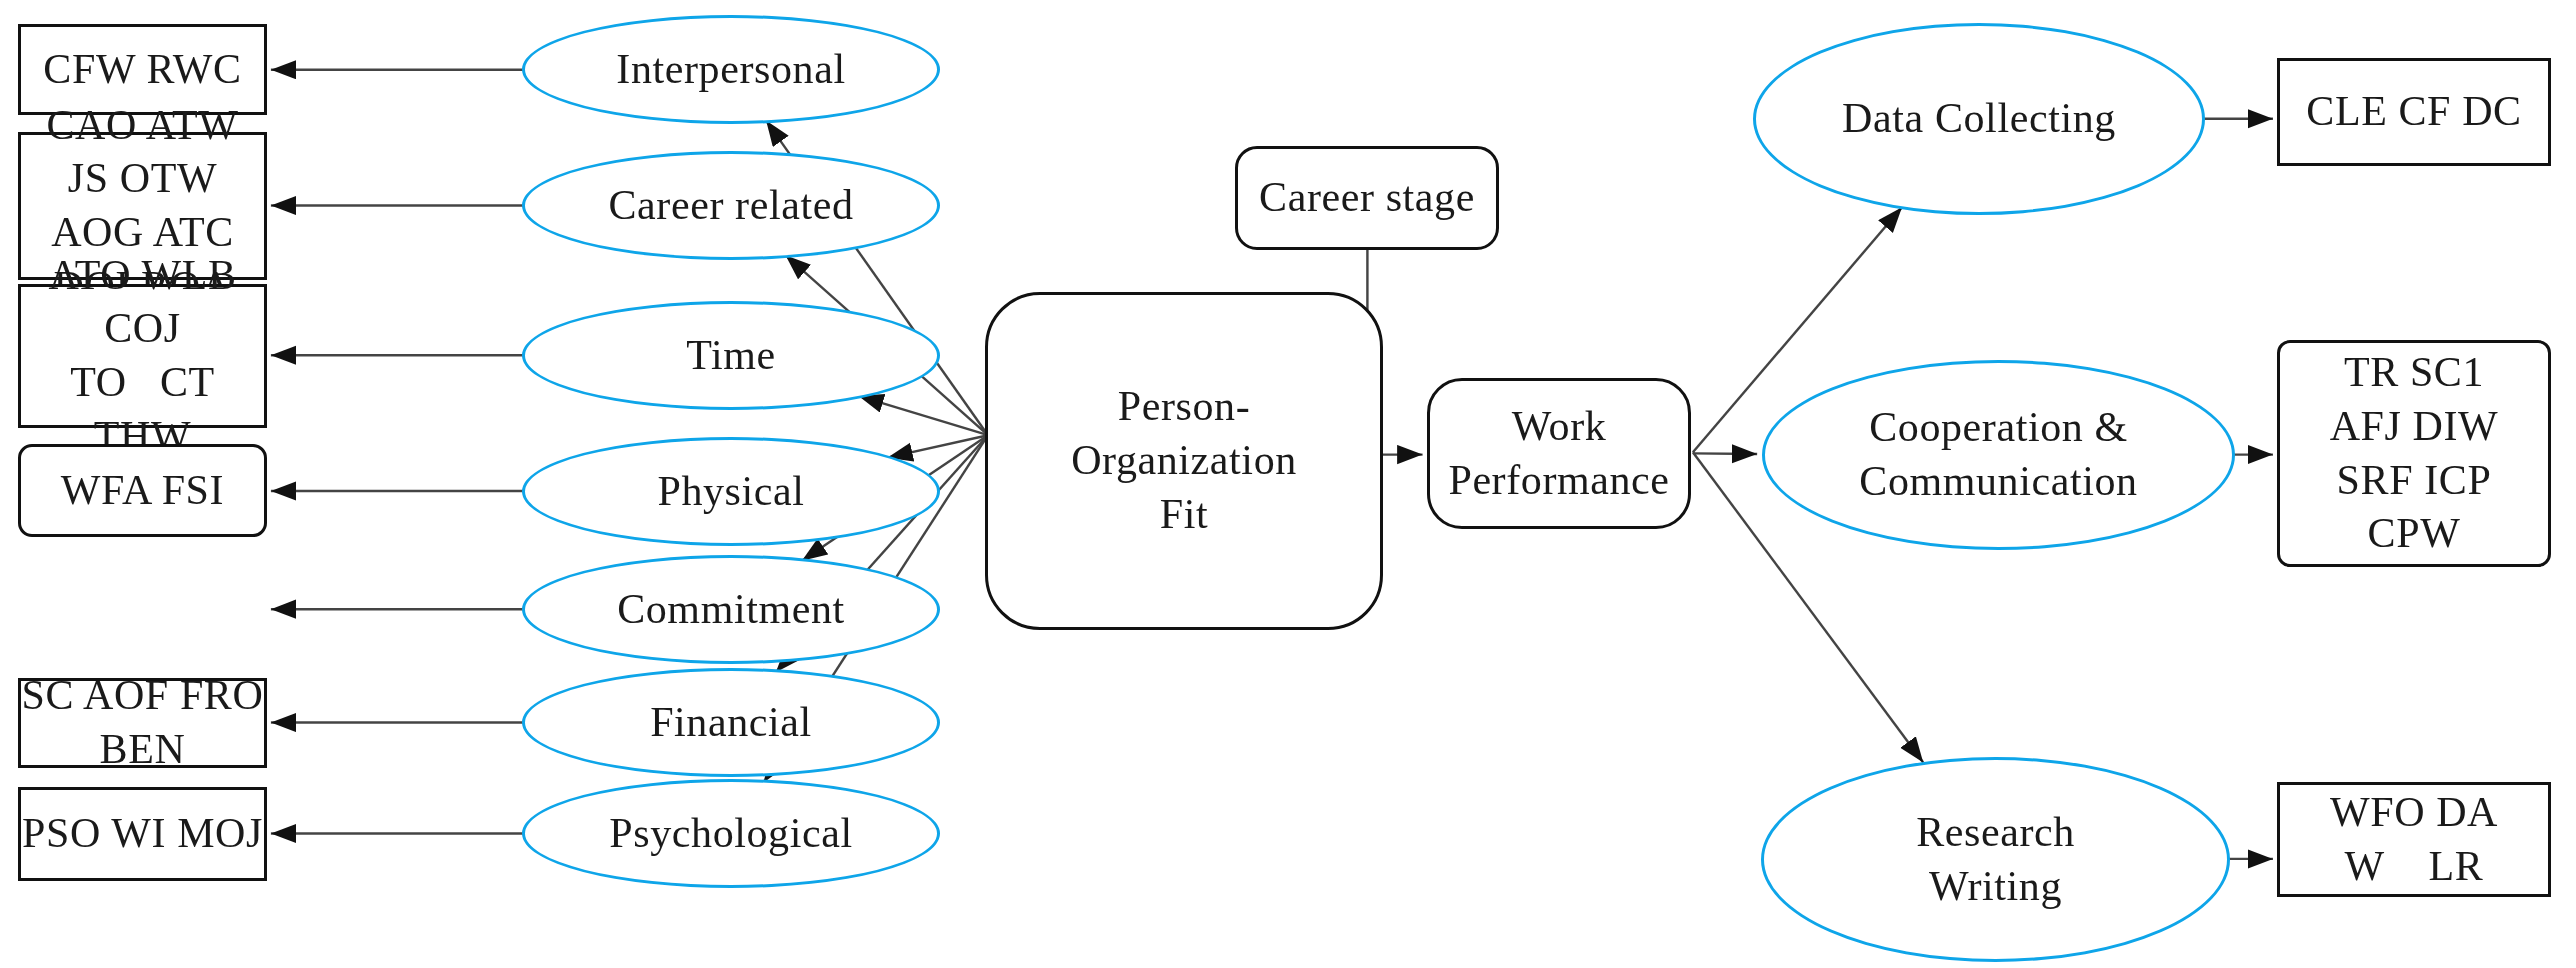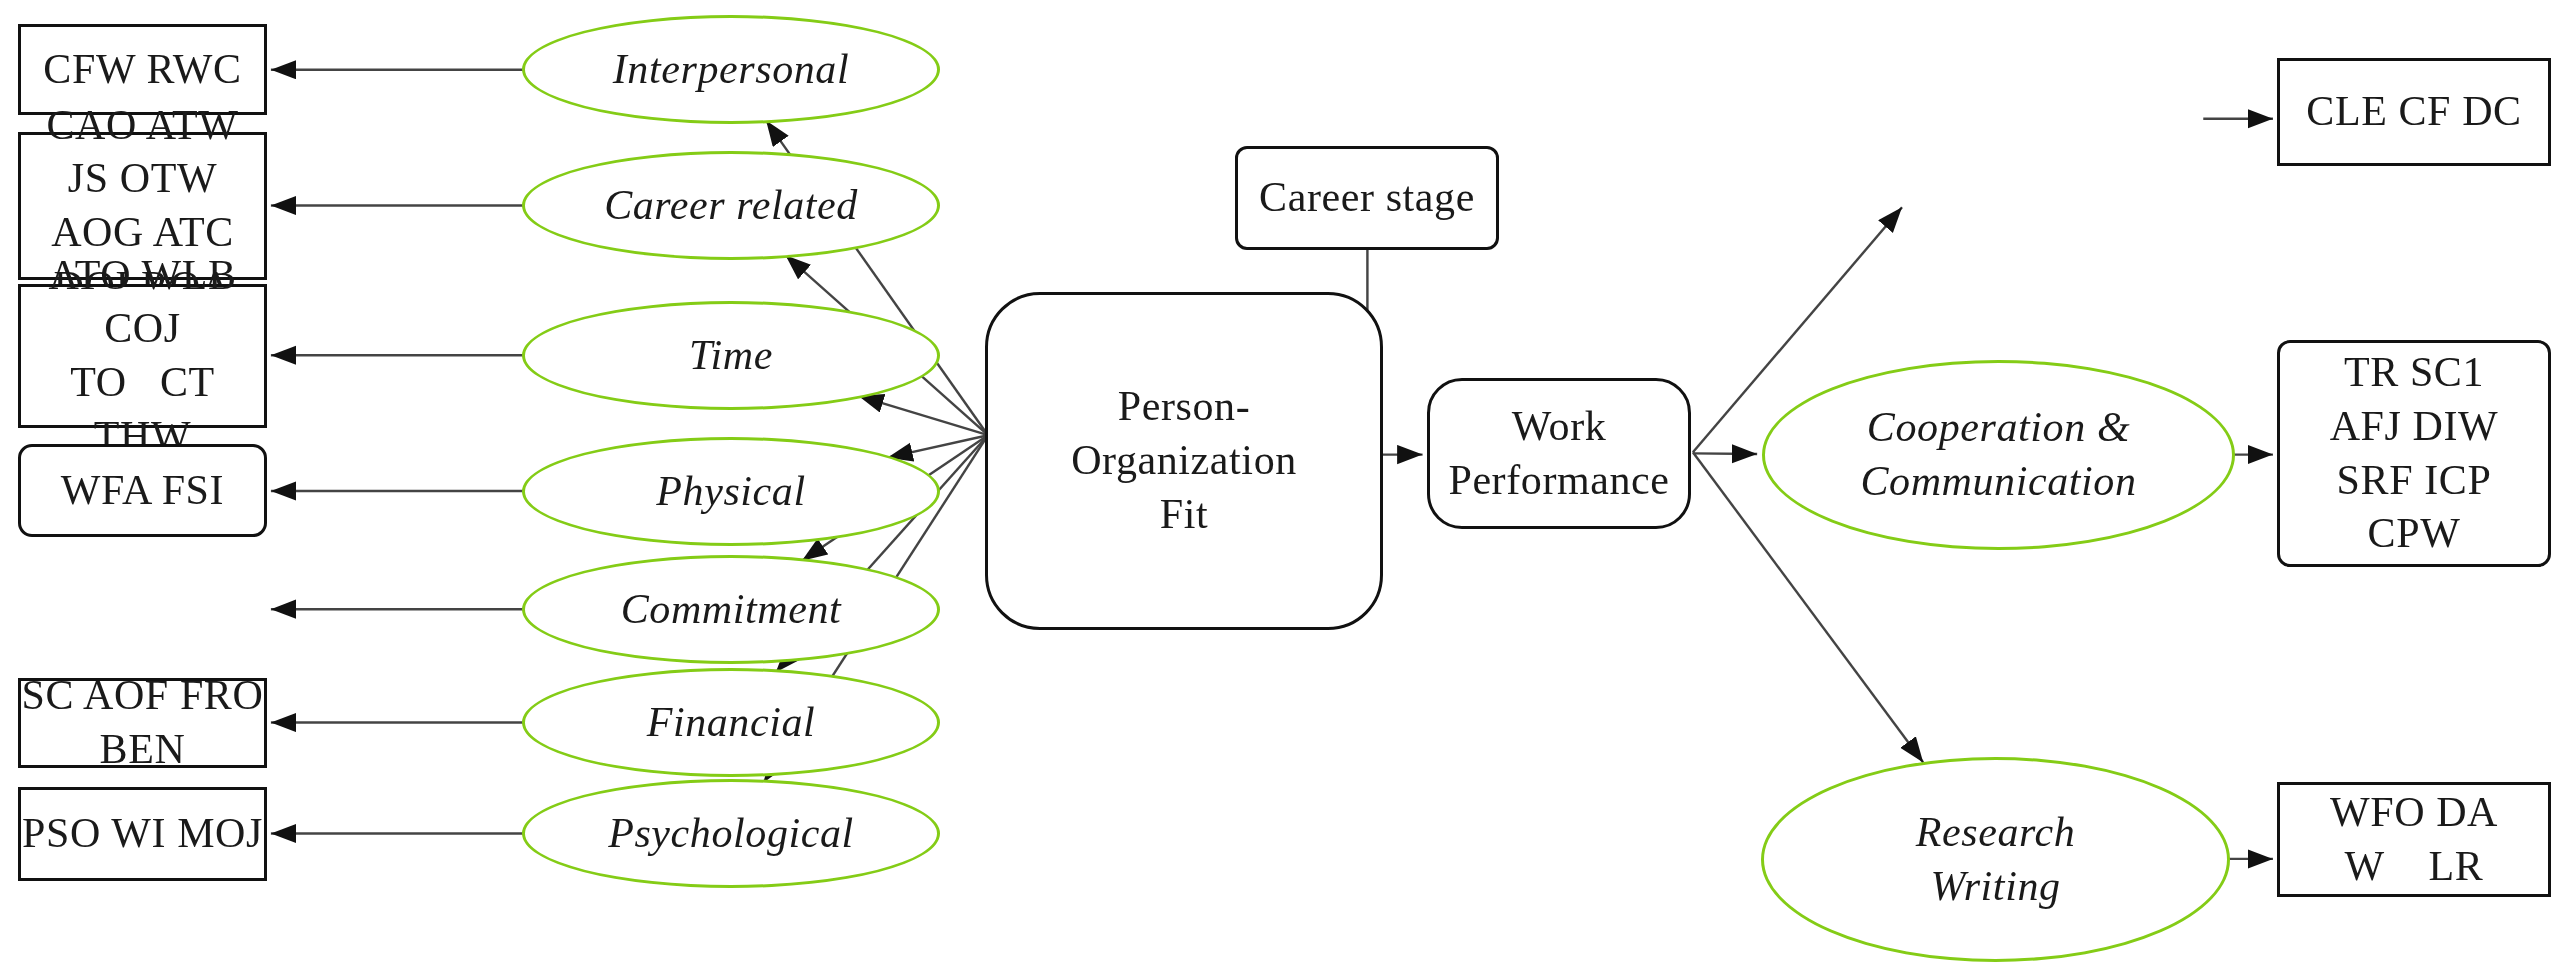--- a/index.html
+++ b/index.html
@@ -34,23 +34,22 @@
   .lbl {
     white-space: pre-wrap;
     font-size: 42px;
     line-height: 1.28;
     letter-spacing: 0.6px;
   }
   .rect {
     border: 3.6px solid #111111;
   }
   .ellipse {
-    border: 3px solid #84cc16;
+    border: 3px solid #0ea5e9;
     border-radius: 50%;
-    font-style: italic;
   }
   .round-rect {
     border: 3.6px solid #111111;
   }
 </style>
 </head>
 <body>
 
 <div id="canvas">
 
@@ -131,29 +130,32 @@
   <div class="node ellipse" style="left:522px; top:779px; width:418px; height:109px;">
     <span class="lbl">Psychological</span>
   </div>
 
   <div class="node round-rect" style="left:985px; top:292px; width:398px; height:338px; border-radius:55px;">
     <span class="lbl">Person-
 Organization
 Fit</span>
   </div>
 
-  <div class="node round-rect" style="left:1235px; top:146px; width:264px; height:104px; border-radius:12px; border-width:3px;">
+  <div class="node round-rect" style="left:1235px; top:146px; width:264px; height:104px; border-radius:22px; border-width:3px;">
     <span class="lbl">Career stage</span>
   </div>
 
   <div class="node round-rect" style="left:1427px; top:378px; width:264px; height:151px; border-radius:35px;">
     <span class="lbl">Work
 Performance</span>
   </div>
 
+  <div class="node ellipse" style="left:1753px; top:23px;   width:452px; height:192px;">
+    <span class="lbl">Data Collecting</span>
+  </div>
   <div class="node ellipse" style="left:1762px; top:360px;  width:473px; height:190px;">
     <span class="lbl">Cooperation &amp;
 Communication</span>
   </div>
   <div class="node ellipse" style="left:1761px; top:757px; width:469px; height:205px;">
     <span class="lbl">Research
 Writing</span>
   </div>
 
   <div class="node rect" style="left:2277px; top:58px;   width:274px; height:108px; border-width:3px;">

